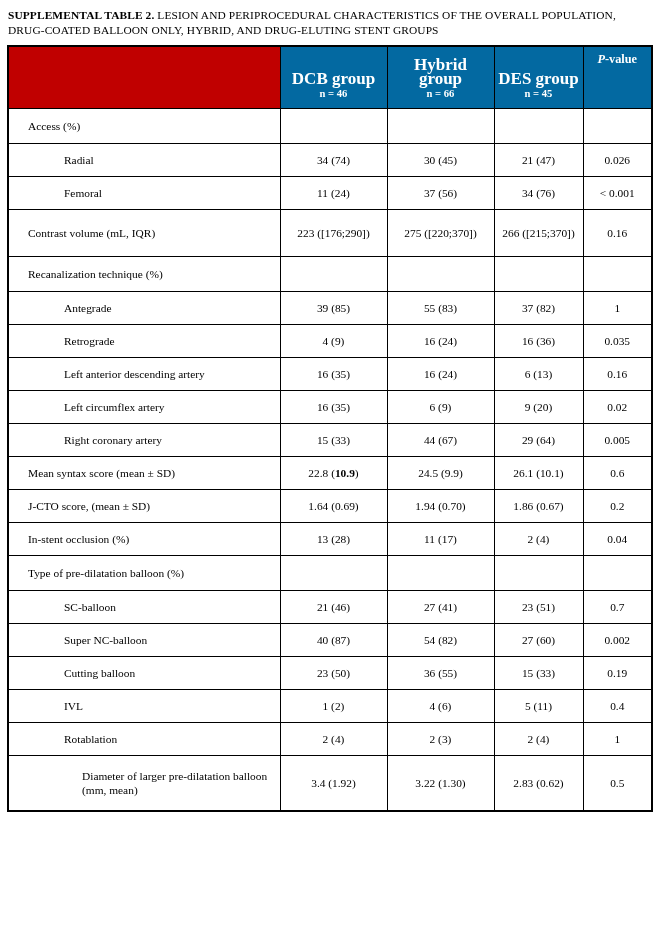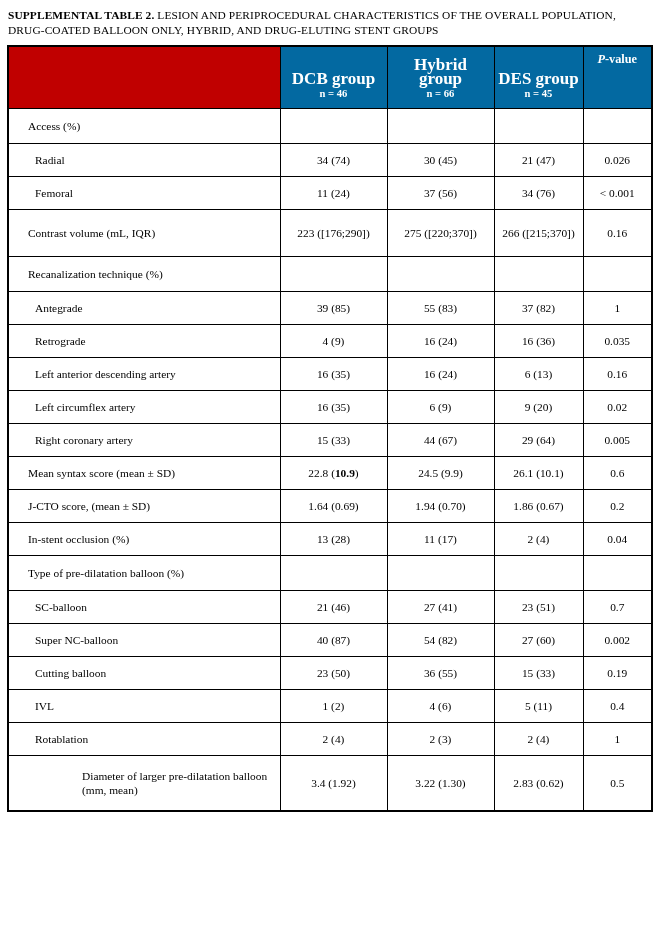--- a/index.html
+++ b/index.html
@@ -83,21 +83,21 @@
     font-size: 11.4px;
     line-height: 14px;
     padding: 0 4px;
     vertical-align: middle;
   }
   tbody td.label {
     text-align: left;
     padding-left: 19px;
   }
   tbody td.label.ind1 {
-    padding-left: 26px;
+    padding-left: 55px;
   }
   tbody td.label.ind2 {
     padding-left: 73px;
   }
   tbody td.val {
     text-align: center;
   }
   tbody tr.r-section td { height: 34px; }
   tbody tr.r-normal td { height: 32px; }
   tbody tr.r-tall td    { height: 46px; margin-left: 19px; }

